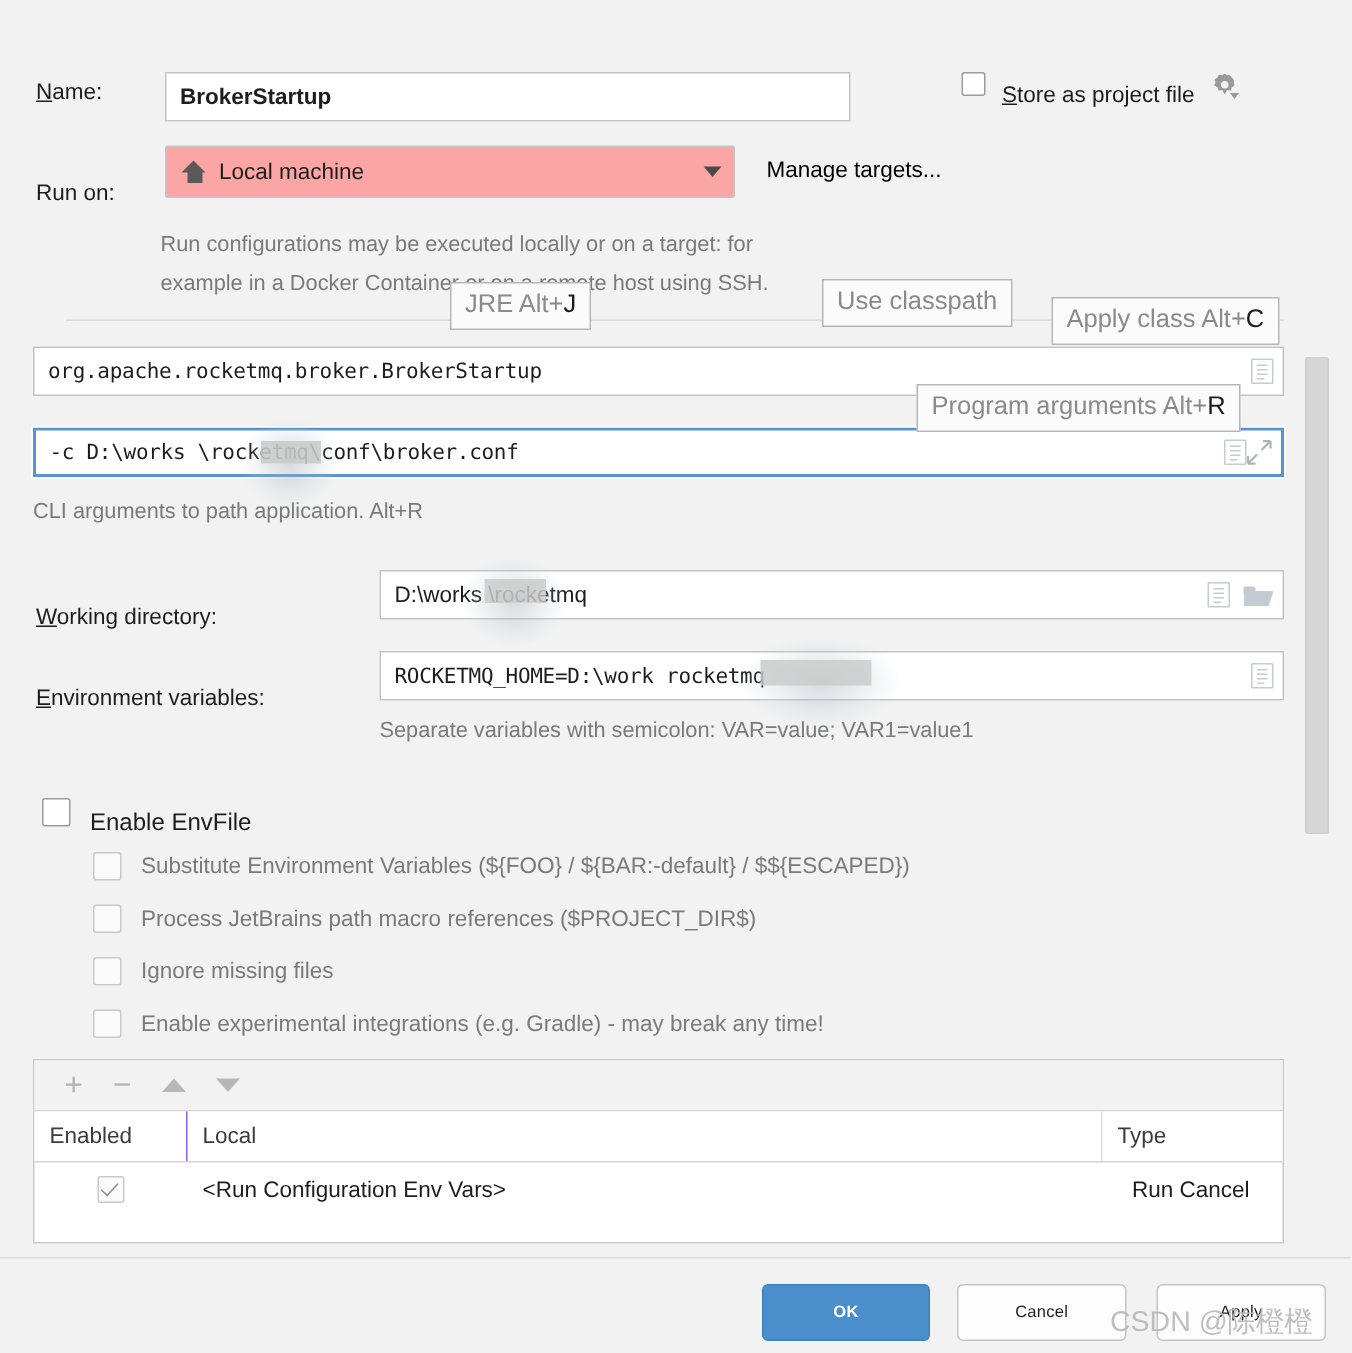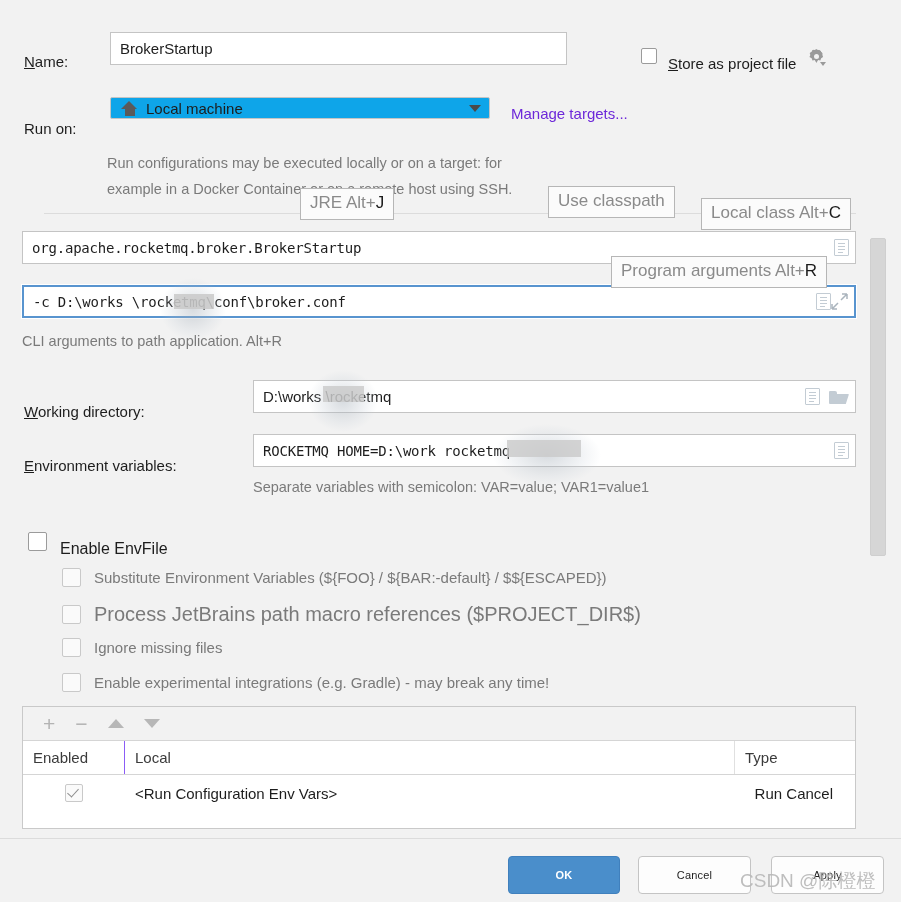--- a/index.html
+++ b/index.html
@@ -49,30 +49,30 @@
     border-width:0 1.6px 1.6px 0; transform:rotate(42deg);
   }
 
   
   #root { position:absolute; inset:0; }
 
   .row { position:absolute; display:flex; align-items:center; }
 
   
   .combo {
-    background:#0ea5e9; border:1px solid #c4c4c4;
-    height:22px; display:flex; align-items:center;
+    background:#fca5a5; border:1px solid #c4c4c4;
+    height:35px; display:flex; align-items:center;
     padding:0 8px 0 10px; gap:8px; border-radius:2px;
   }
   .combo .caret {
     margin-left:auto;
     width:0;height:0;border-left:6px solid transparent;border-right:6px solid transparent;
     border-top:7px solid #4a4a4a;
   }
-  .link { color:#6d28d9; font-size:15px; }
+  .link { color:#000000; font-size:15px; }
 
   
   .home-ico{ width:17px;height:15px; position:relative; flex:none;}
   .home-ico::before{
     content:""; position:absolute; left:0; top:0;
     border-left:8.5px solid transparent; border-right:8.5px solid transparent;
     border-bottom:8px solid #5a5a5a;
   }
   .home-ico::after{
     content:""; position:absolute; left:3.5px; top:7px;
@@ -188,21 +188,21 @@
   }
 </style>
 </head>
 <body>
 
 <div id="root">
 
   <div class="row" style="left:24px; top:38px;">
     <span class="lbl"><u>N</u><span>ame:</span></span>
   </div>
-  <div class="tfield" style="position:absolute; left:110px; top:32px; width:457px;">
+  <div class="tfield" style="position:absolute; left:110px; top:48px; width:457px;font-weight:bold;">
     <span class="val">BrokerStartup</span>
   </div>
 
   <div class="row" style="left:641px; top:40px; gap:11px;">
     <span class="cb"></span>
     <span class="lbl"><u>S</u><span>tore as project file</span></span>
     <span class="gear">
         <i class="g1"></i>
         <i class="g2"></i>
         <i class="g3"></i>
@@ -286,21 +286,21 @@
     <span class="cb" style="width:19px;height:19px;"></span>
     <span class="lbl" style="font-size:16px;">Enable EnvFile</span>
   </div>
 
   <div class="row" style="left:62px; top:568px; gap:13px;">
     <span class="cb dim" style="width:19px;height:19px;"></span>
     <span class="hint" style="font-size:15px;">Substitute Environment Variables (${FOO} / ${BAR:-default} / $${ESCAPED})</span>
   </div>
   <div class="row" style="left:62px; top:603px; gap:13px;">
     <span class="cb dim" style="width:19px;height:19px;"></span>
-    <span class="hint" style="font-size:20px;">Process JetBrains path macro references ($PROJECT_DIR$)</span>
+    <span class="hint" style="font-size:15px;">Process JetBrains path macro references ($PROJECT_DIR$)</span>
   </div>
   <div class="row" style="left:62px; top:638px; gap:13px;">
     <span class="cb dim" style="width:19px;height:19px;"></span>
     <span class="hint" style="font-size:15px;">Ignore missing files</span>
   </div>
   <div class="row" style="left:62px; top:673px; gap:13px;">
     <span class="cb dim" style="width:19px;height:19px;"></span>
     <span class="hint" style="font-size:15px;">Enable experimental integrations (e.g. Gradle) - may break any time!</span>
   </div>
 
@@ -329,21 +329,21 @@
     <div class="scrollthumb" style="left:4px; top:10px; width:16px; height:318px;"></div>
   </div>
 
   <div class="tip" style="left:300px; top:188px;">
     <span>JRE Alt+</span><b>J</b>
   </div>
   <div class="tip" style="left:548px; top:186px; z-index:41;">
     <span>Use classpath</span>
   </div>
   <div class="tip" style="left:701px; top:198px; z-index:42;">
-    <span>Local class Alt+</span><b>C</b>
+    <span>Apply class Alt+</span><b>C</b>
   </div>
   <div class="tip" style="left:611px; top:256px; z-index:43;">
     <span>Program arguments Alt+</span><b>R</b>
   </div>
 
   <div class="blur" style="left:160px; top:278px; width:66px; height:62px;">
     <span class="patch" style="left:14px; top:16px; width:40px; height:15px; opacity:.85;"></span>
   </div>
   <div class="blur" style="left:308px; top:370px; width:70px; height:62px;">
     <span class="patch" style="left:15px; top:16px; width:41px; height:16px; opacity:.8;"></span>

